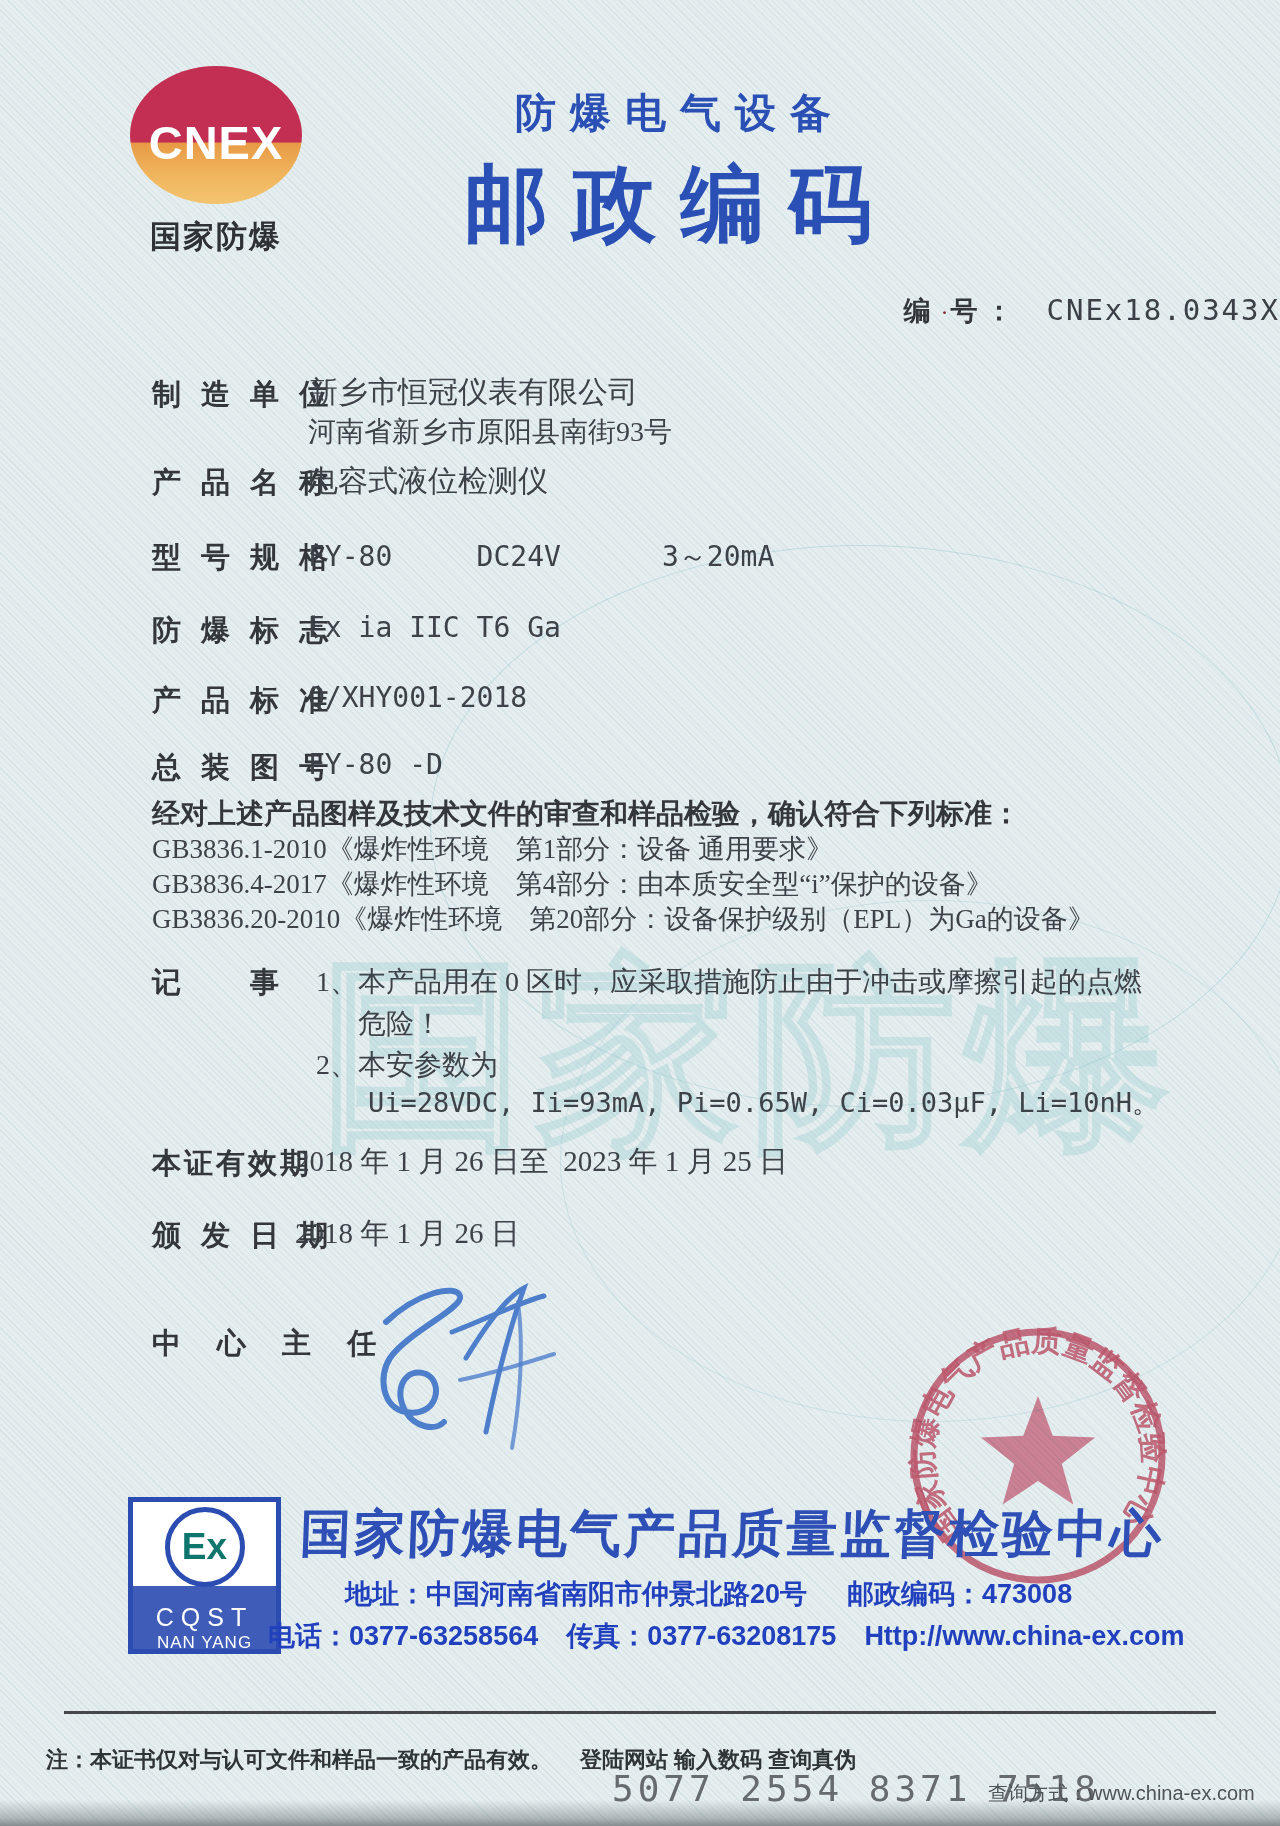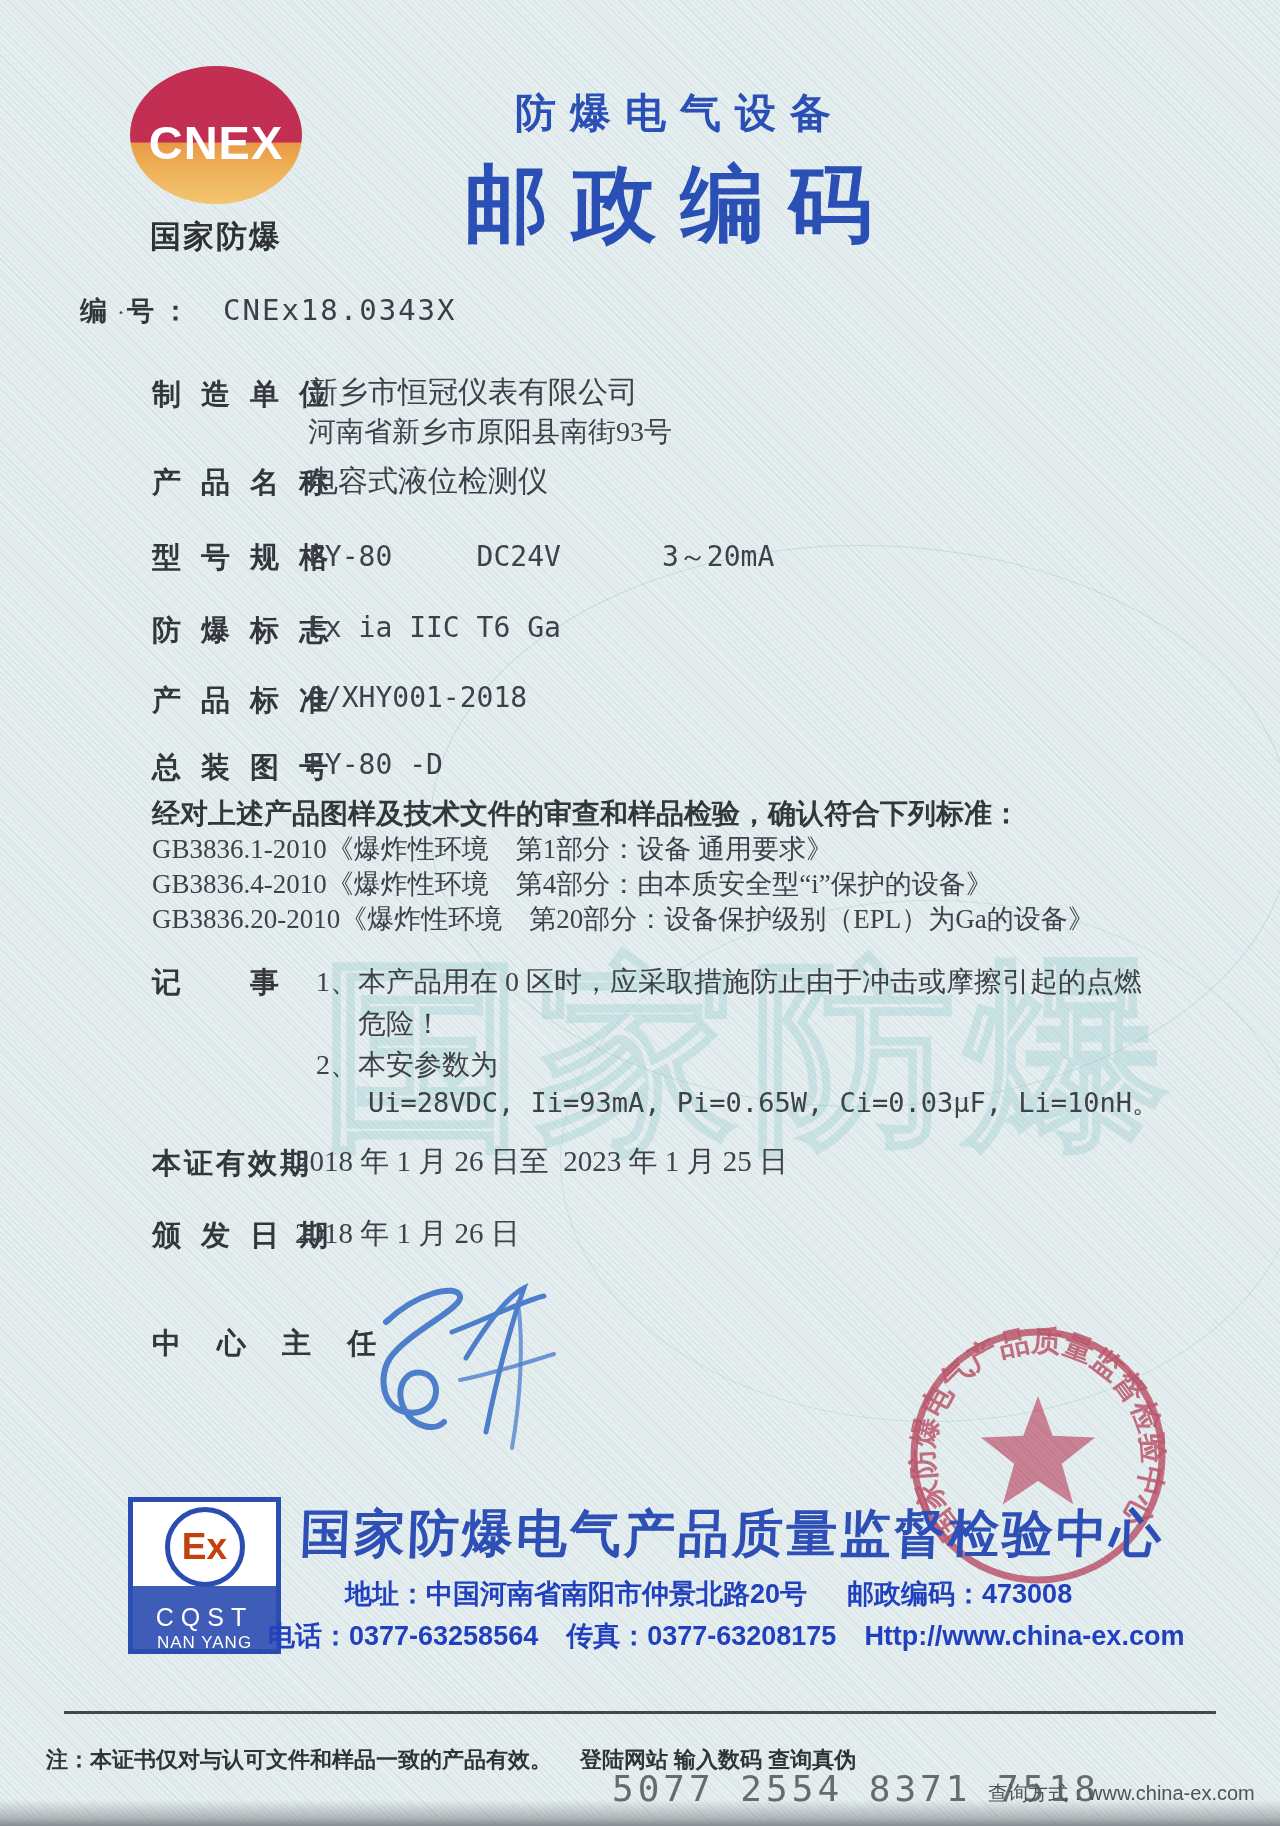--- a/index.html
+++ b/index.html
@@ -25,39 +25,39 @@
     left:130px;top:66px;width:172px;height:138px;border-radius:50%;
     background:linear-gradient(180deg,#c22f52 0%,#c22f52 55%,#e89a45 56%,#f0b45c 78%,#f3c470 100%);
     display:flex;align-items:center;justify-content:center;
   }
   .logo-brand{font-family:"Liberation Sans",sans-serif;font-weight:bold;font-size:47px;color:#fff;letter-spacing:1px;padding-top:14px;}
   .logo-caption{left:130px;top:216px;width:172px;text-align:center;font-family:"Liberation Sans",sans-serif;font-weight:bold;font-size:31px;color:#2e3237;letter-spacing:2px;}
   
   .hdr{left:0;right:0;text-align:center;padding-left:80px;font-family:Liberation Sans, sans-serif;font-weight:bold;color:#2a50b5;white-space:nowrap;}
   .hdr-sup{top:86px;font-size:41px;letter-spacing:14px;}
   .hdr-main{top:148px;font-size:84px;letter-spacing:24px;}
-  .certno{top:293px;left:0;right:0;text-align:left;padding-left:80px;white-space:nowrap;}
+  .certno{top:293px;left:0;right:0;text-align:right;padding-left:80px;white-space:nowrap;}
   .certno .lbl{font-family:"Liberation Sans",sans-serif;font-weight:600;font-size:27px;color:#33373b;letter-spacing:8px;}
   .certno .dot{color:#7e2433;font-size:24px;margin:0 2px;}
   .certno .num{font-family:"DejaVu Sans Mono",monospace;font-size:29px;color:#3b4046;letter-spacing:2px;margin-left:26px;}
   
   .flabel{left:152px;font-family:"Liberation Sans",sans-serif;font-weight:600;font-size:29px;color:#33373c;letter-spacing:6px;white-space:nowrap;}
   .fval{left:308px;font-size:30px;color:#3d4248;white-space:pre;}
   .mono{font-family:"DejaVu Sans Mono",monospace;font-size:28px;}
   
   .std-intro{left:152px;top:795px;font-family:"Liberation Sans",sans-serif;font-weight:600;font-size:28px;color:#33373c;}
   .std{left:152px;font-size:27px;color:#3d4248;white-space:nowrap;}
   
   .rm-no{left:316px;font-size:28px;color:#3d4248;}
   .rm-tx{left:358px;font-size:28px;color:#3d4248;white-space:nowrap;text-align:right;}
   
   .rule{left:64px;right:64px;top:1711px;height:3px;background:#44484b;}
   .exlogo{left:128px;top:1497px;width:153px;height:157px;border:5px solid #2b4db2;background:#fff;box-sizing:border-box;}
   .exlogo .etop{height:84px;position:relative;}
-  .exlogo .ecirc{position:absolute;left:50%;top:5px;transform:translateX(-50%);width:70px;height:70px;border:5px solid #2b4db2;border-radius:50%;background:#fff;display:flex;align-items:center;justify-content:center;font-family:"Liberation Sans",sans-serif;font-weight:bold;font-size:37px;color:#c2410c;}
+  .exlogo .ecirc{position:absolute;left:50%;top:5px;transform:translateX(-50%);width:70px;height:70px;border:5px solid #2b4db2;border-radius:50%;background:#fff;display:flex;align-items:center;justify-content:center;font-family:"Liberation Sans",sans-serif;font-weight:bold;font-size:37px;color:#0f766e;}
   .exlogo .eband{height:63px;background:#3f5cb8;color:#fff;text-align:center;font-family:"Liberation Sans",sans-serif;}
   .exlogo .cqst{font-size:25px;letter-spacing:7px;line-height:30px;padding-top:16px;}
   .exlogo .nyang{font-size:17px;letter-spacing:1px;line-height:22px;}
   .orgname{left:300px;top:1500px;font-weight:bold;font-size:51px;color:#2e50b6;letter-spacing:3px;white-space:nowrap;transform:skewX(-2deg);}
   .blue-row{font-family:"Liberation Sans",sans-serif;font-weight:bold;color:#2140bd;font-size:27px;white-space:nowrap;}
   .addr{left:345px;top:1576px;}
   .tel{left:268px;top:1618px;}
   .gap40{display:inline-block;width:40px;}
   .gap28{display:inline-block;width:28px;}
   
@@ -103,21 +103,21 @@
   <div class="abs fval mono" style="top:611px">Ex ia IIC T6 Ga</div>
 
   <div class="abs flabel" style="top:681px">产 品 标 准</div>
   <div class="abs fval mono" style="top:681px">Q/XHY001-2018</div>
 
   <div class="abs flabel" style="top:748px">总 装 图 号</div>
   <div class="abs fval mono" style="top:748px">FY-80 -D</div>
 
   <div class="abs std-intro">经对上述产品图样及技术文件的审查和样品检验，确认符合下列标准：</div>
   <div class="abs std" style="top:831px">GB3836.1-2010《爆炸性环境　第1部分：设备 通用要求》</div>
-  <div class="abs std" style="top:866px">GB3836.4-2010《爆炸性环境　第4部分：由本质安全型“i”保护的设备》</div>
+  <div class="abs std" style="top:866px">GB3836.4-2017《爆炸性环境　第4部分：由本质安全型“i”保护的设备》</div>
   <div class="abs std" style="top:901px">GB3836.20-2010《爆炸性环境　第20部分：设备保护级别（EPL）为Ga的设备》</div>
 
   <div class="abs flabel" style="top:963px;letter-spacing:20px">记　事</div>
   <div class="abs rm-no" style="top:963px">1、</div>
   <div class="abs rm-tx" style="top:963px">本产品用在 0 区时，应采取措施防止由于冲击或摩擦引起的点燃</div>
   <div class="abs rm-tx" style="top:1005px">危险！</div>
   <div class="abs rm-no" style="top:1046px">2、</div>
   <div class="abs rm-tx" style="top:1046px">本安参数为</div>
   <div class="abs rm-tx mono" style="top:1085px;left:368px;font-size:27px">Ui=28VDC, Ii=93mA, Pi=0.65W, Ci=0.03μF, Li=10nH。</div>
 

